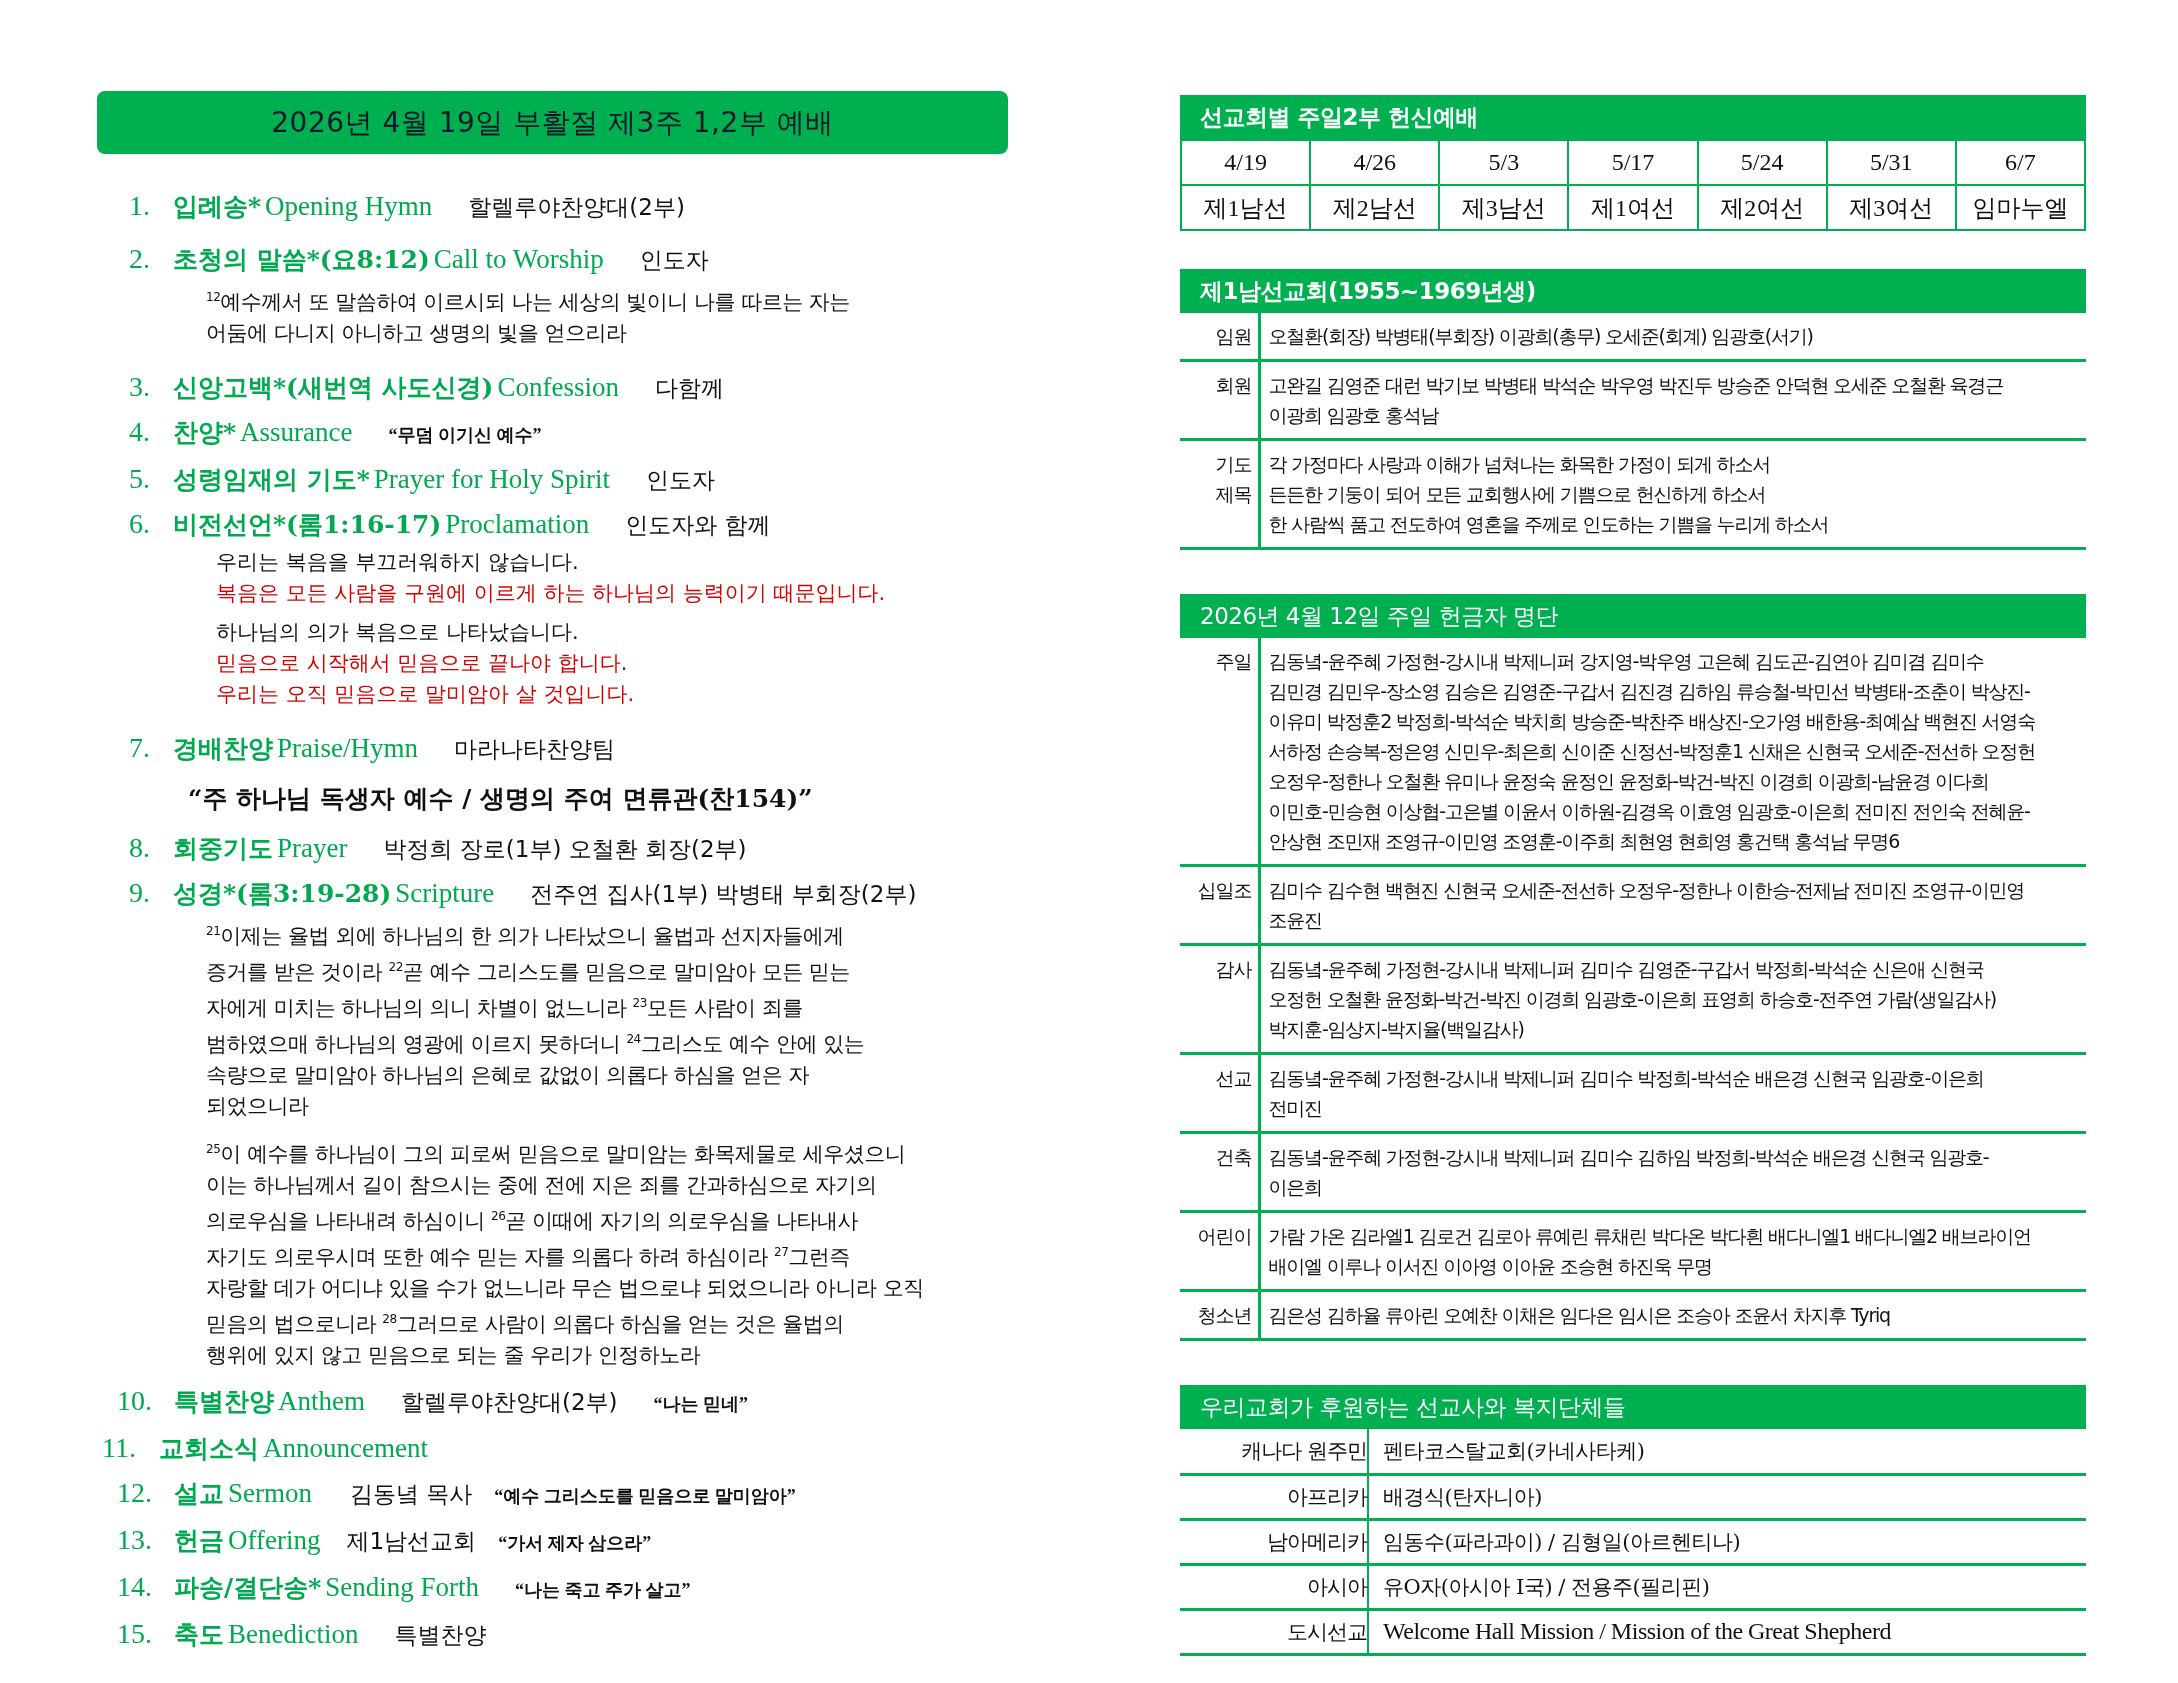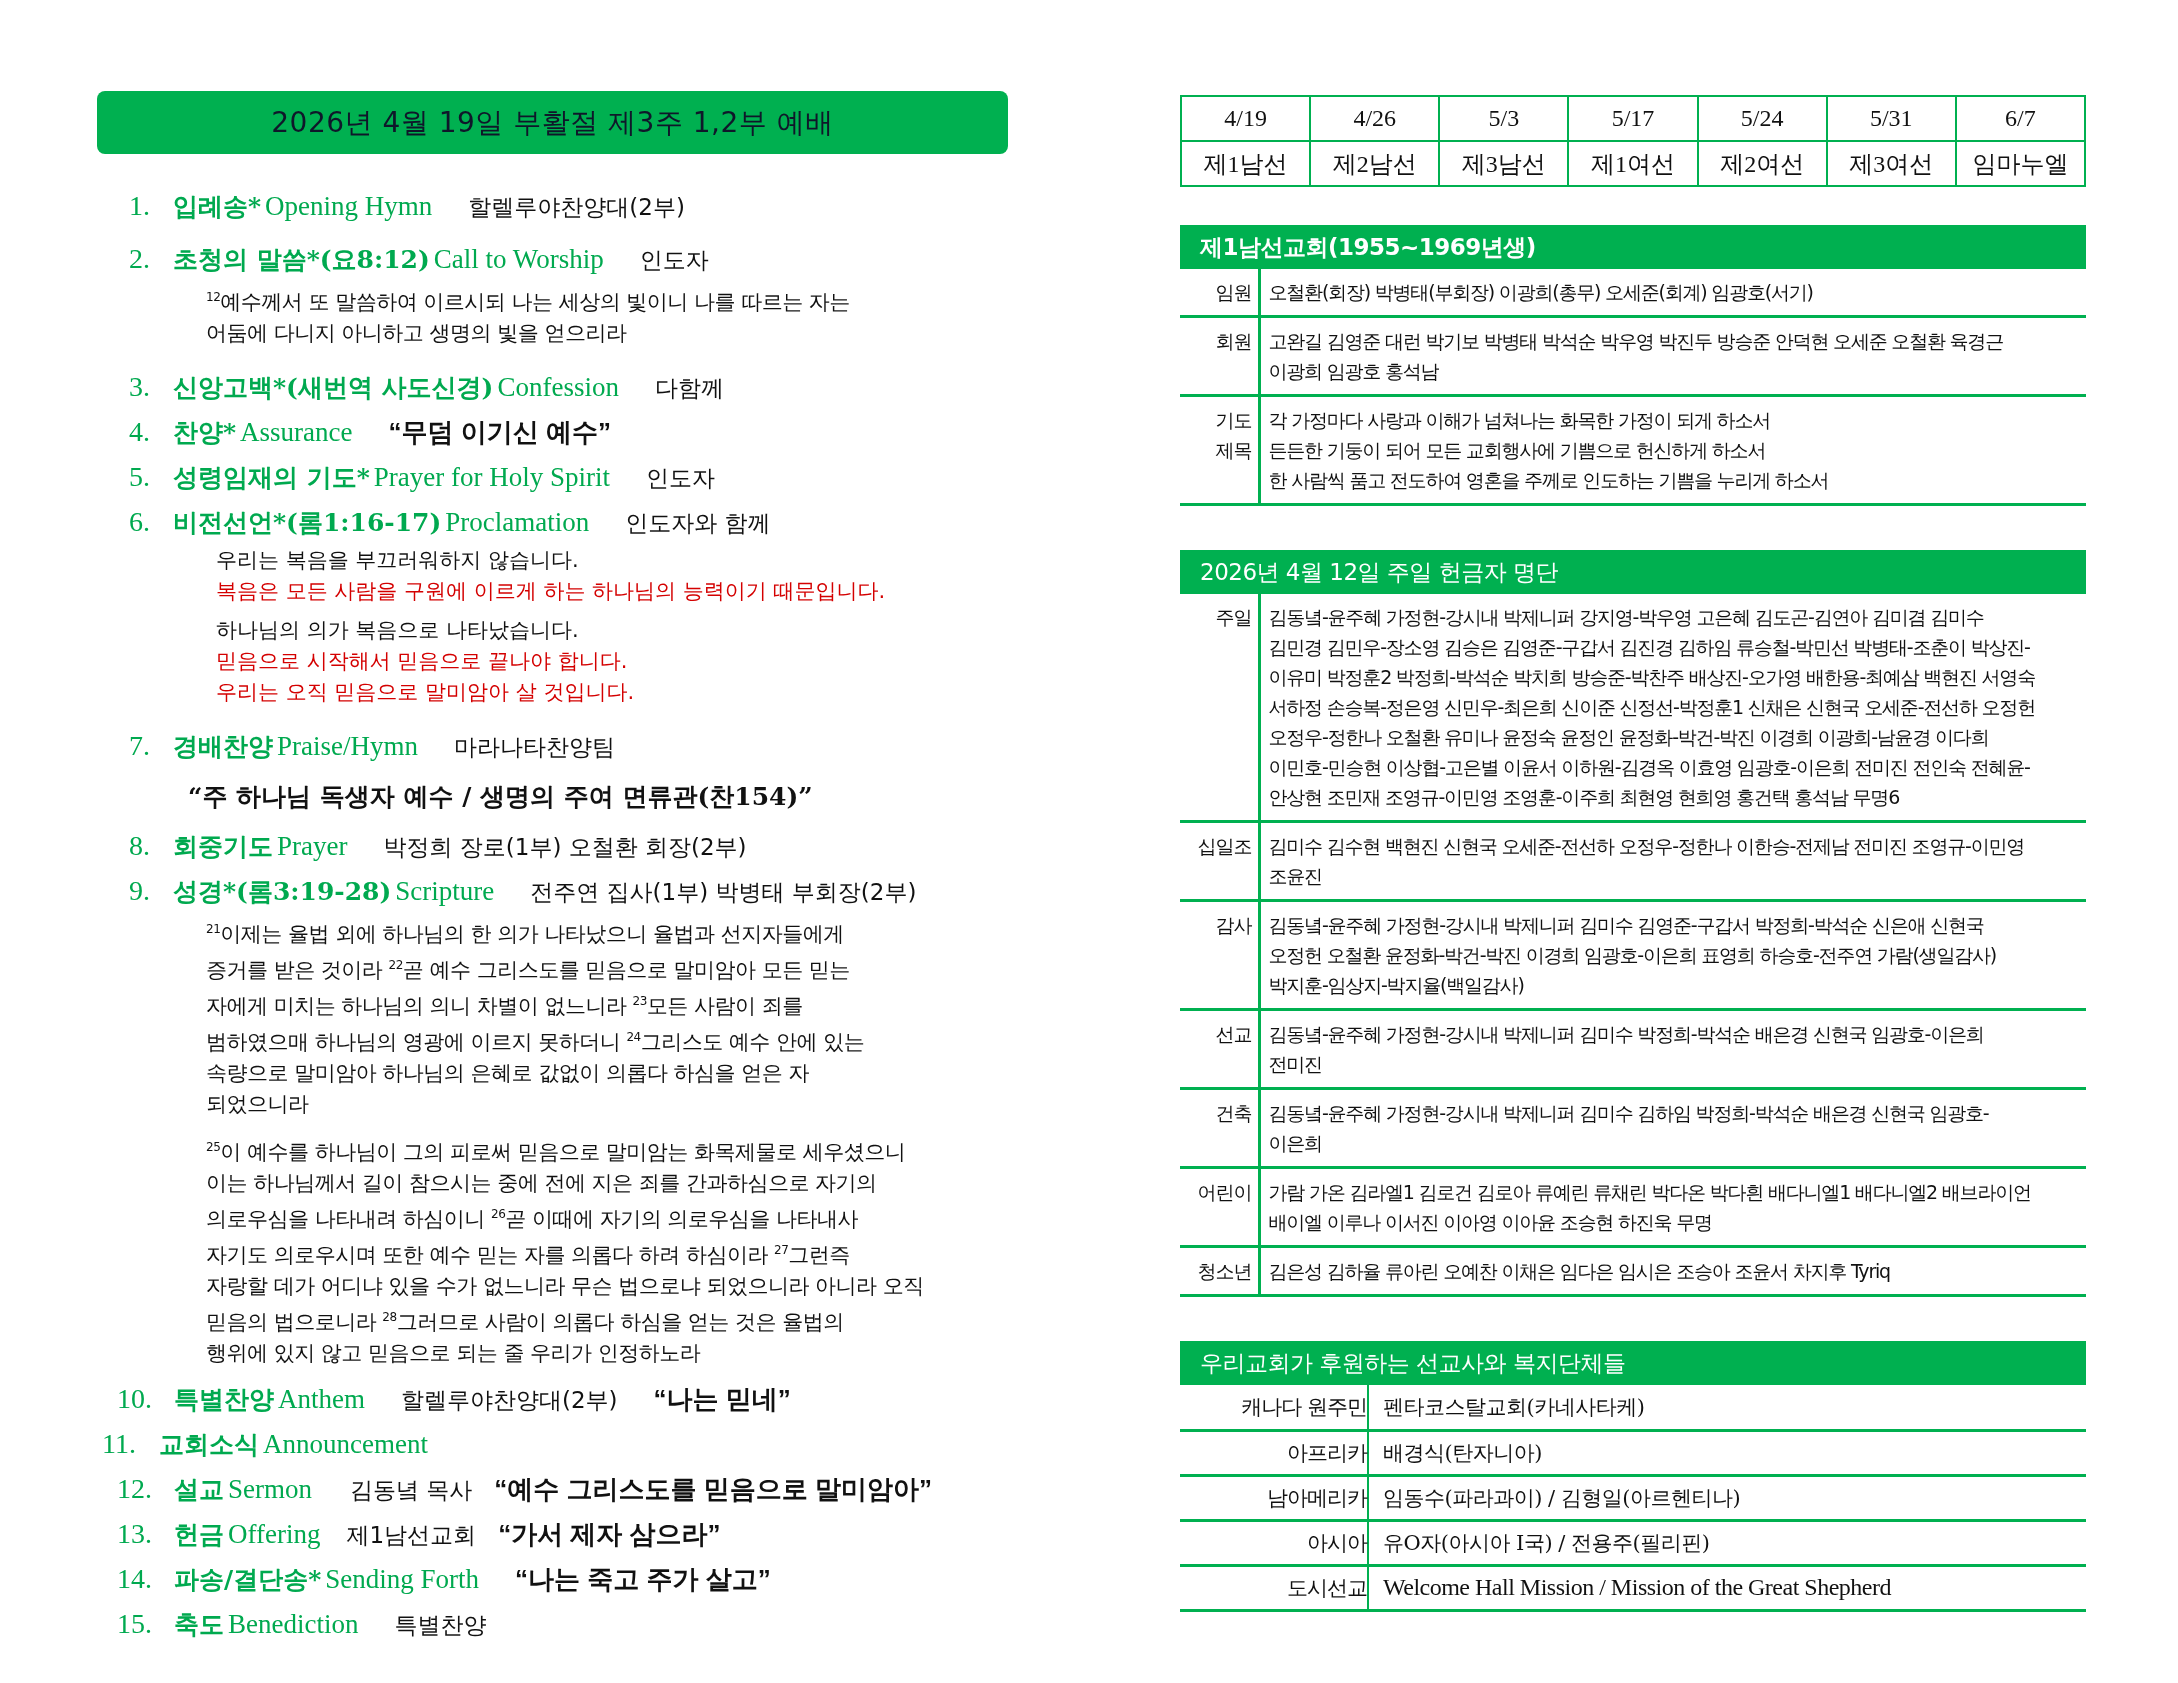--- a/index.html
+++ b/index.html
@@ -15,21 +15,21 @@
     font-size: 28px; letter-spacing: 0.5px;
   }
   .order { list-style: none; margin-top: 30px; }
   .item { position: relative; margin-left: 32px; }
   .item-head { display: flex; align-items: baseline; font-size: 26px; line-height: 44px; white-space: nowrap; }
   .num { font-family: "Liberation Serif", serif; color: #00A94F; width: 44px; font-size: 28px; }
   .num.wide { width: 57px; }
   .title-ko { color: #00A94F; font-family: "DejaVu Serif", serif; font-weight: bold; font-size: 25px; }
   .title-en { color: #00A94F; font-family: "Liberation Serif", serif; font-size: 27px; margin-left: 4px; }
   .leader { margin-left: 36px; font-size: 23px; color: #111; }
-  .quote { margin-left: 36px; font-family: Liberation Sans, sans-serif; font-weight: bold; font-size: 26px; color: #111; }
+  .quote { margin-left: 36px; font-family: Liberation Serif, serif; font-weight: bold; font-size: 18px; color: #111; }
   .sub-quote { margin-left: 59px; font-family: "DejaVu Serif", serif; font-weight: bold; font-size: 25px; line-height: 55px; }
   .verse { margin-left: 77px; font-size: 21px; line-height: 31px; letter-spacing: -0.5px; }
   .verse sup { font-size: 12px; vertical-align: 8px; }
   .proclaim { margin-left: 87px; font-size: 21px; line-height: 31px; }
   .proclaim .gap { height: 8px; }
   .spacer-s { height: 8px; }
   .spacer-m { height: 16px; }
 
   
   #right { position: absolute; left: 1180px; top: 95px; width: 906px; }
@@ -234,20 +234,21 @@
         <span class="title-en">Benediction</span>
         <span class="leader">특별찬양</span>
       </div>
     </li>
   </ul>
 </div>
 
 <div id="right">
 
   <section>
+    <div class="sec-head">선교회별 주일2부 헌신예배</div>
     <table class="sched">
       <tbody>
           <tr>
         <td>4/19</td>
         <td>4/26</td>
         <td>5/3</td>
         <td>5/17</td>
         <td>5/24</td>
         <td>5/31</td>
         <td>6/7</td>

